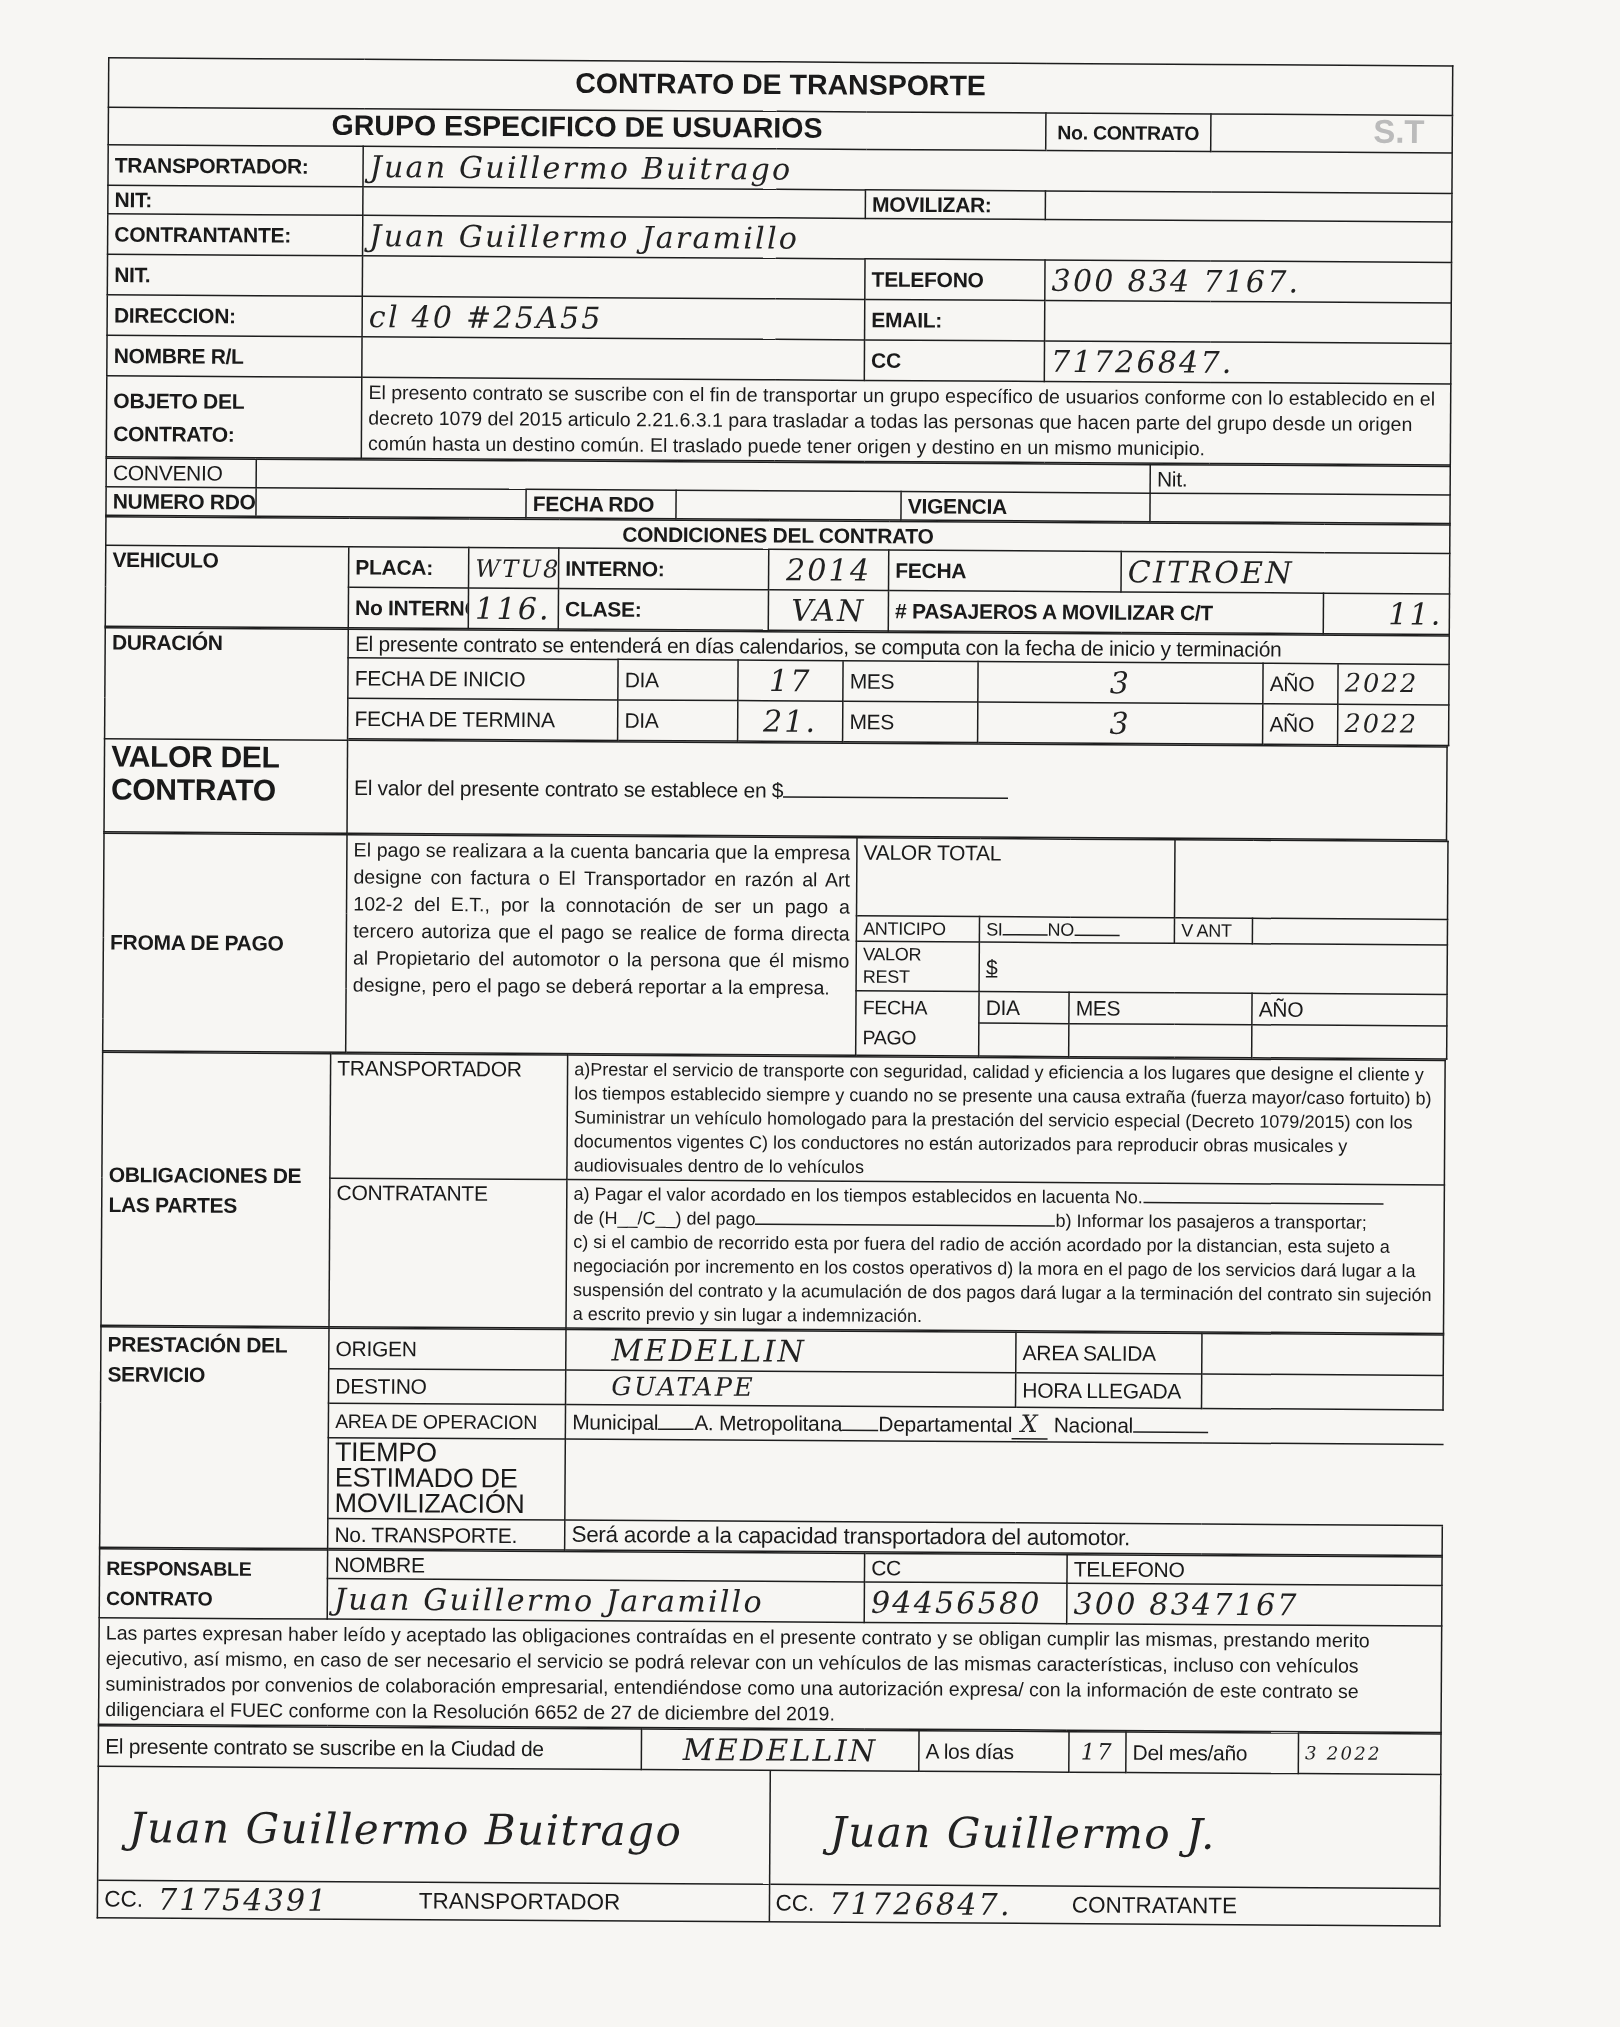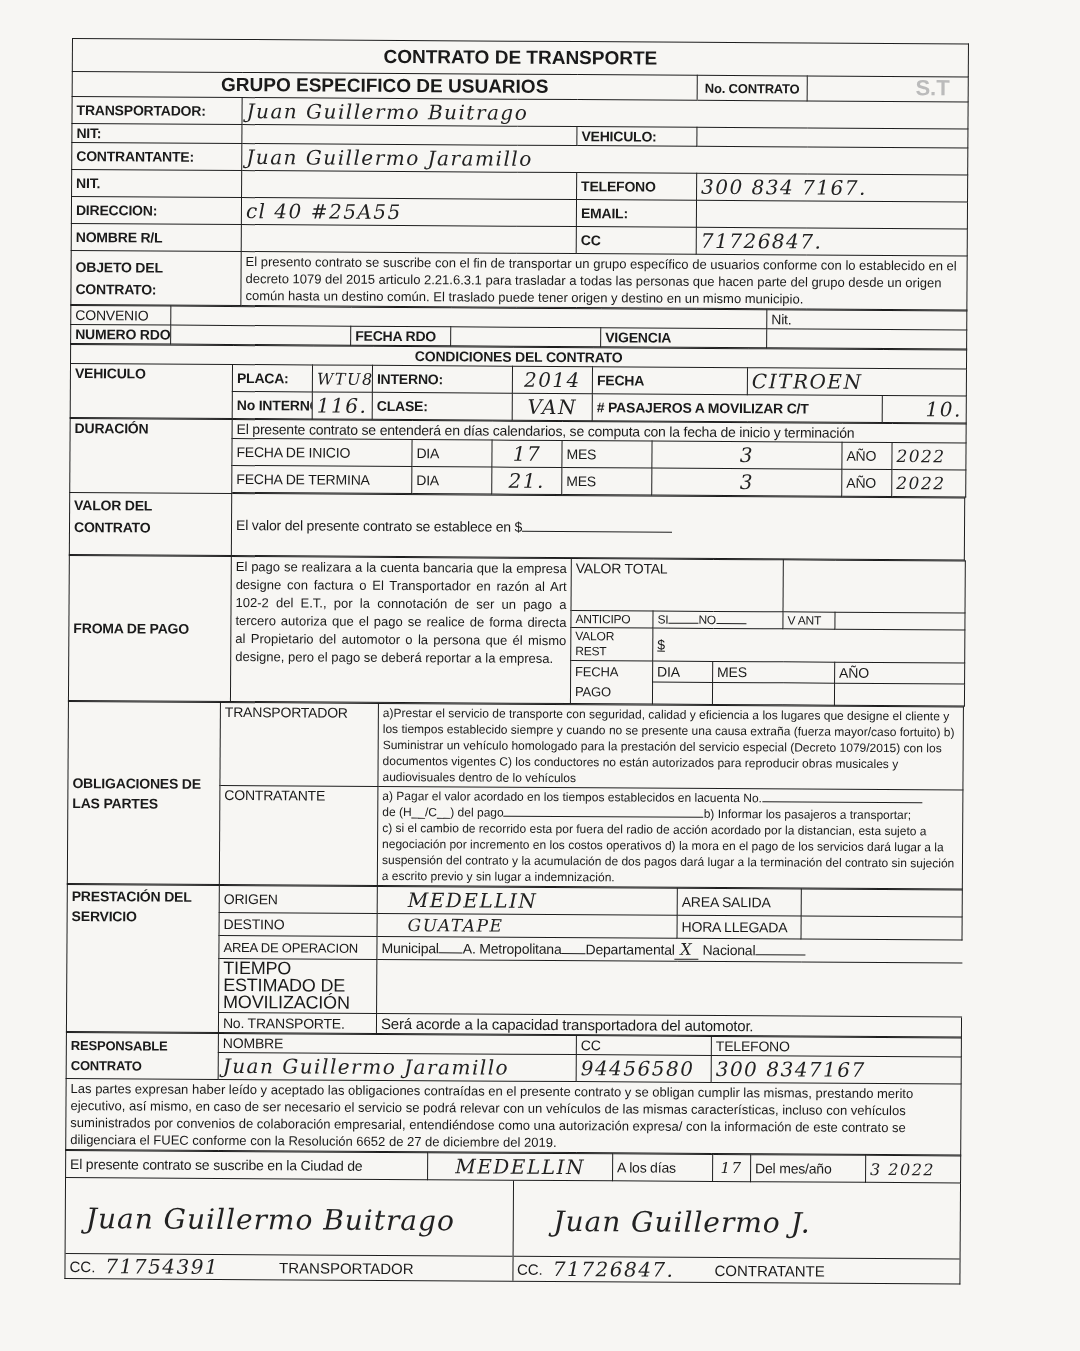--- a/index.html
+++ b/index.html
@@ -77,21 +77,21 @@
       <td class="lbl center wrap" style="font-size:13px;line-height:15px">No. CONTRATO</td>
       <td></td>
     </tr>
     <tr>
       <td class="lbl">TRANSPORTADOR:</td>
       <td colspan="5" class="hand">Juan Guillermo Buitrago</td>
     </tr>
     <tr>
       <td class="lbl">NIT:</td>
       <td colspan="2"></td>
-      <td class="lbl">VEHICULO:</td>
+      <td class="lbl">MOVILIZAR:</td>
       <td colspan="2"></td>
     </tr>
     <tr>
       <td class="lbl">CONTRANTANTE:</td>
       <td colspan="5" class="hand">Juan Guillermo Jaramillo</td>
     </tr>
     <tr>
       <td class="lbl">NIT.</td>
       <td colspan="2"></td>
       <td class="lbl">TELEFONO</td>
@@ -165,21 +165,21 @@
       <td class="hand center">2014</td>
       <td class="lbl">FECHA</td>
       <td colspan="2" class="hand">CITROEN</td>
     </tr>
     <tr>
       <td class="lbl">No INTERNO</td>
       <td class="hand">116.</td>
       <td class="lbl">CLASE:</td>
       <td class="hand center">VAN</td>
       <td colspan="2" class="lbl"># PASAJEROS A MOVILIZAR C/T</td>
-      <td class="hand right">10.</td>
+      <td class="hand right">11.</td>
     </tr>
   </tbody>
     </table>
 
   <table>
     <colgroup>
       <col style="width:162px">
         <col style="width:180px">
         <col style="width:80px">
         <col style="width:70px">
@@ -214,21 +214,21 @@
   </tbody>
     </table>
 
   <table>
     <colgroup>
         <col style="width:162px">
         <col>
       </colgroup>
     <tbody>
         <tr style="height:62px">
-      <td class="lbl wrap" style="font-size:14px;line-height:22px;vertical-align:top">VALOR DEL CONTRATO</td>
+      <td class="lbl wrap" style="font-size:20px;line-height:22px;vertical-align:top">VALOR DEL CONTRATO</td>
       <td class="lbln">
         <span>El valor del presente contrato se establece en $</span><span class="blank" style="width:150px"></span>
       </td>
     </tr>
   </tbody>
     </table>
 
   <table>
     <colgroup>
       <col style="width:162px">
@@ -368,21 +368,21 @@
         <col style="width:115px">
         <col>
       </colgroup>
     <tbody>
         <tr>
       <td class="lbln">El presente contrato se suscribe en la Ciudad de</td>
       <td class="hand center">MEDELLIN</td>
       <td class="lbln">A los días</td>
       <td class="hand center" style="font-size:15px">17</td>
       <td class="lbln">Del mes/año</td>
-      <td class="hand" style="font-size:16px">3 2022</td>
+      <td class="hand" style="font-size:12px">3 2022</td>
     </tr>
   </tbody>
     </table>
 
   <div class="sigbox">
     <div class="sigcell">
       <div class="sig-hand">Juan Guillermo Buitrago</div>
       <div class="sig-line">
         <span style="margin-left:4px">CC.</span>
         <span class="hand" style="margin-left:10px;font-size:20px">71754391</span>

